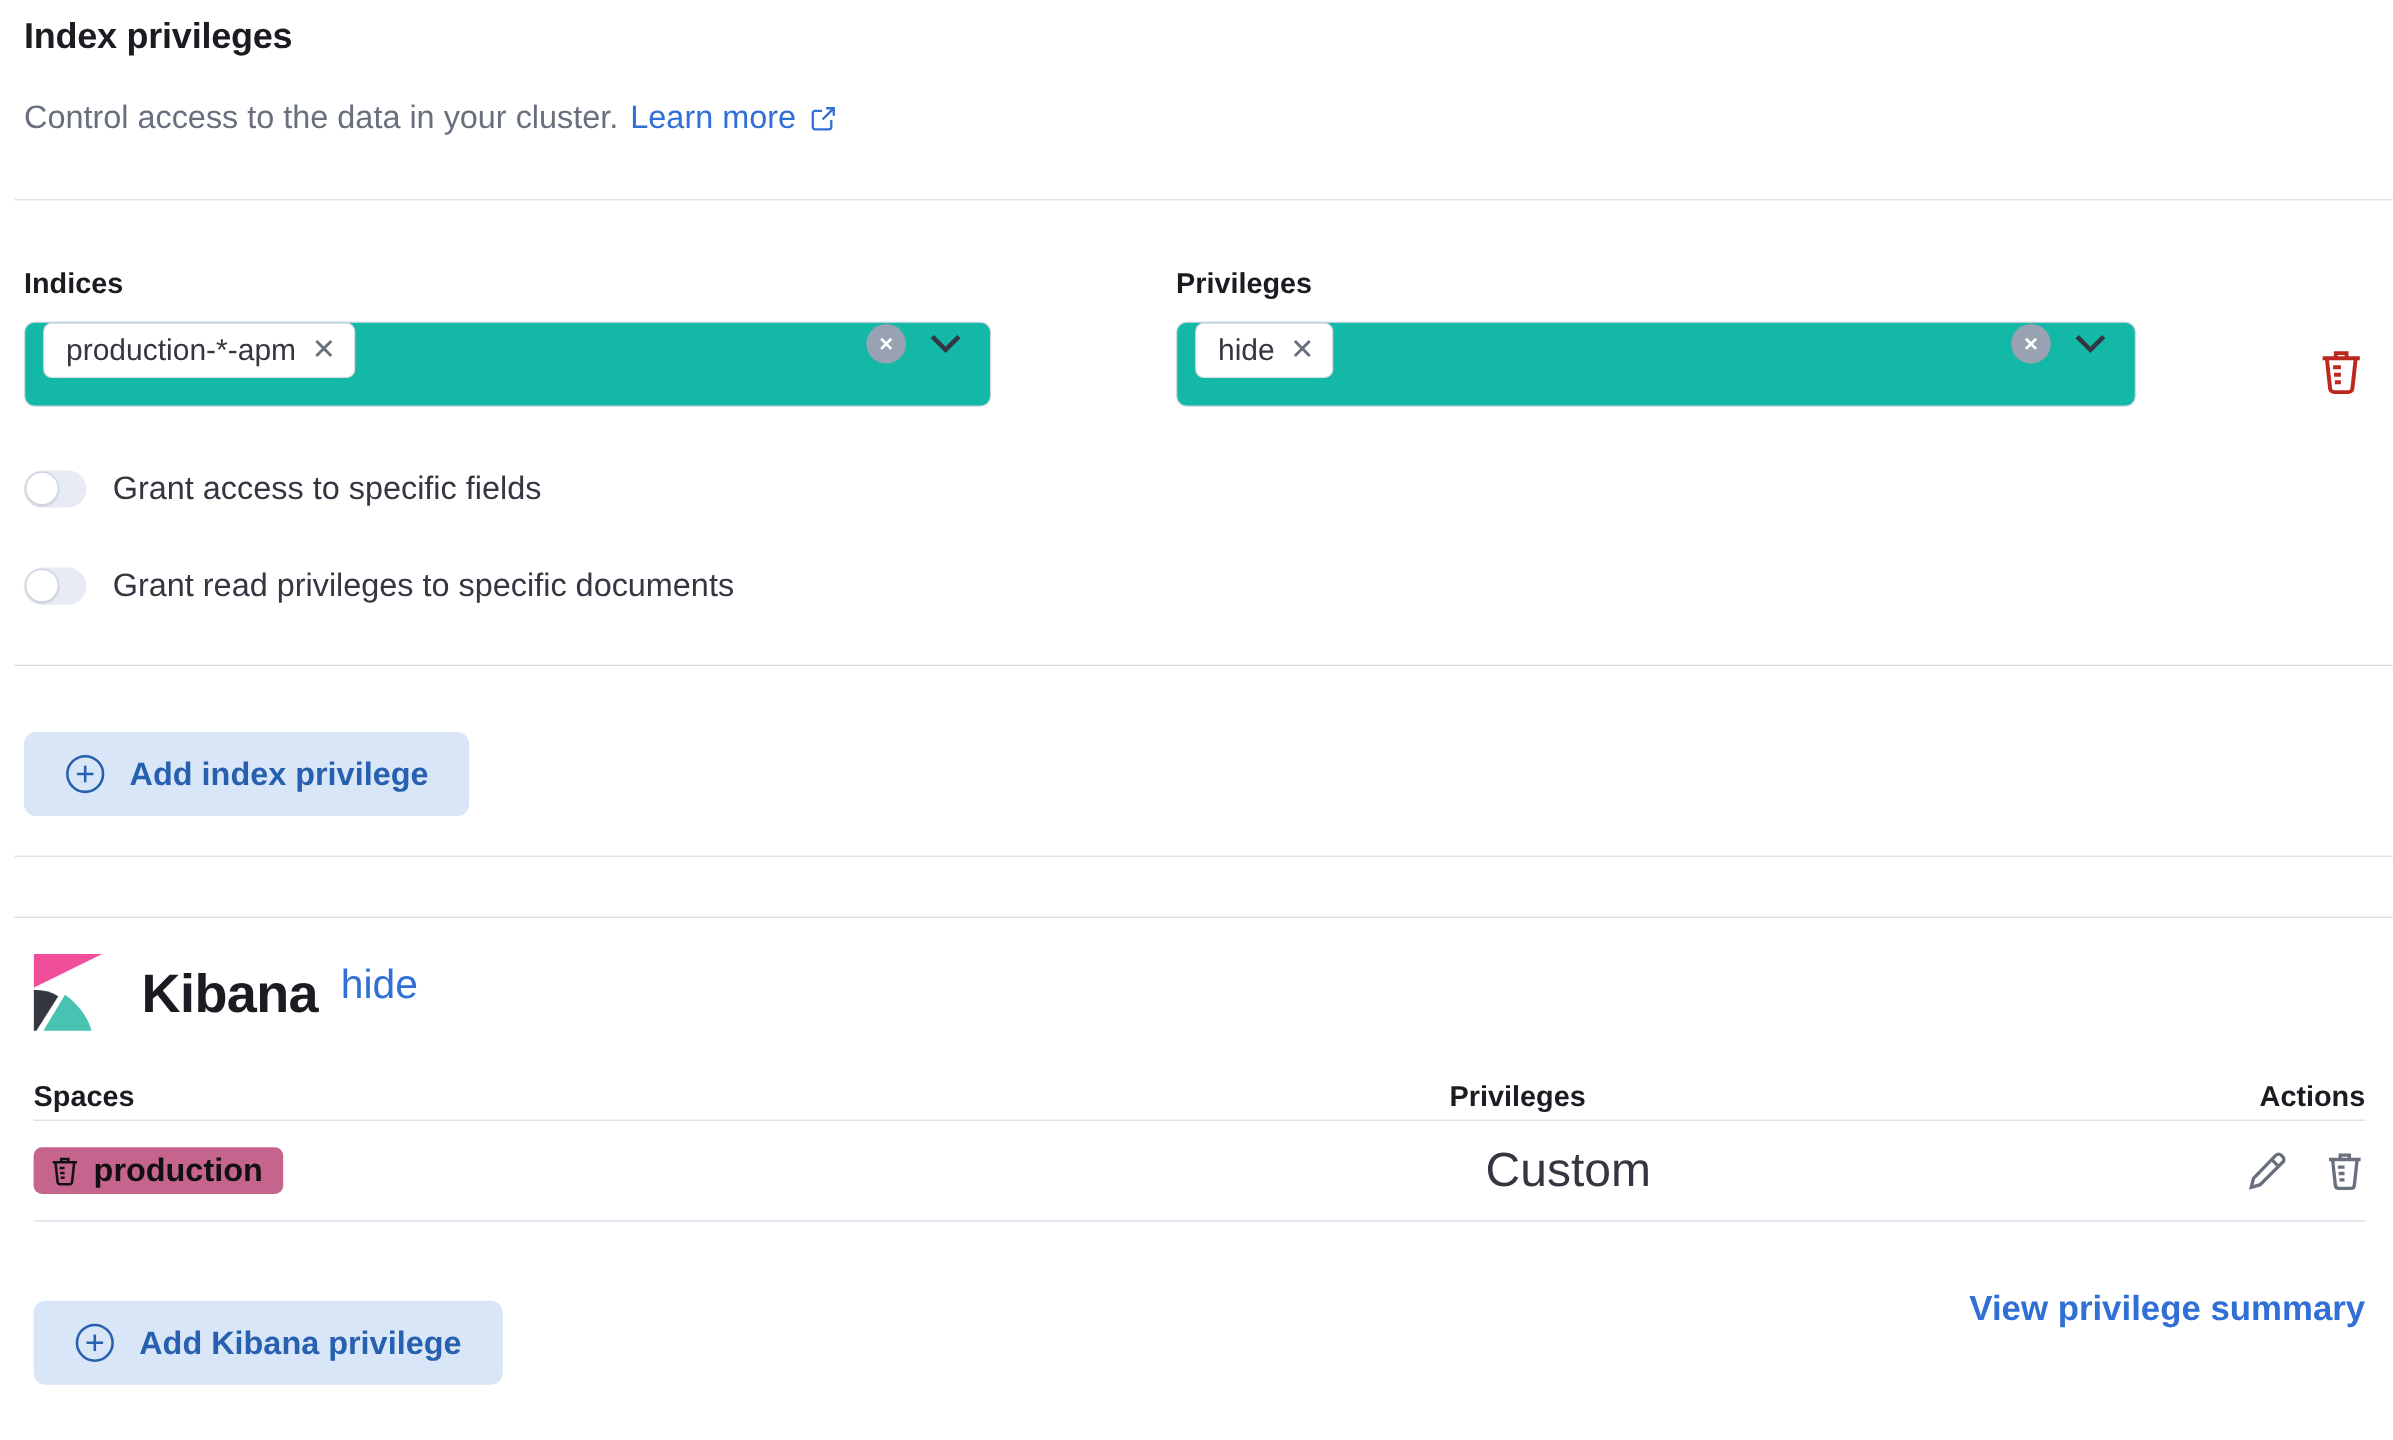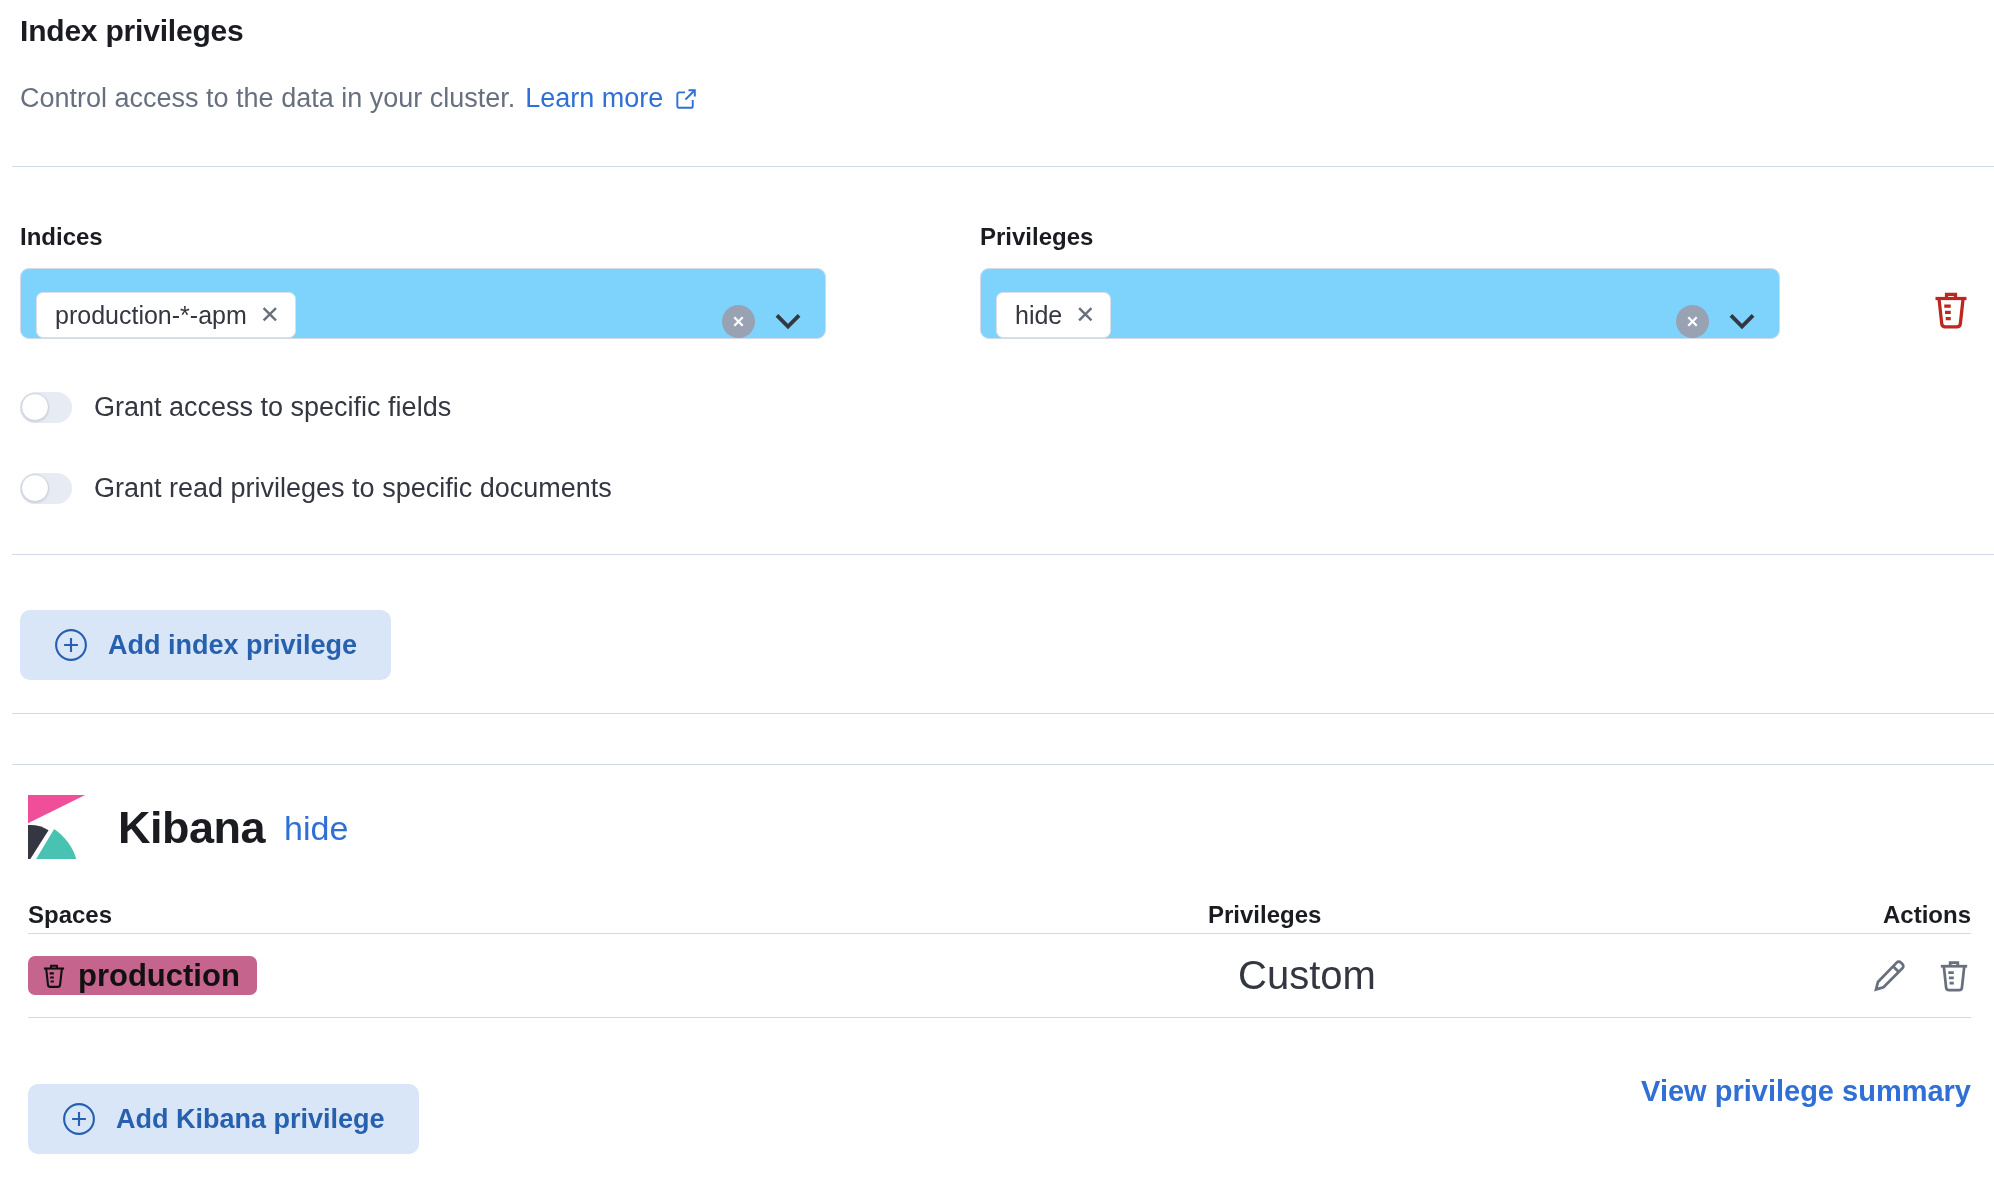--- a/index.html
+++ b/index.html
@@ -52,25 +52,25 @@
   .field-col2 { width: 800px; margin-left: 154px; }
   .field-label {
     font-size: 24px;
     font-weight: 700;
     color: var(--heading, #1a1c21);
     display: block;
     margin-bottom: 17px;
   }
   .combo {
     height: 71px;
-    background: #7dd3fc;
+    background: #14b8a6;
     border: 1px solid var(--border, #d3dae6);
     border-radius: 9px;
     display: flex;
-    align-items: flex-end;
+    align-items: flex-start;
     padding: 0 20px 0 15px;
   }
   .tag {
     background: #fff;
     border: 1px solid #d9dee8;
     border-radius: 7px;
     height: 46px;
     display: inline-flex;
     align-items: center;
     gap: 13px;
@@ -126,41 +126,41 @@
     border: none; border-radius: 10px;
     font-family: inherit; font-size: 27px; font-weight: 600;
     cursor: pointer;
   }
   .add-btn svg { width: 34px; height: 34px; }
   .hr-after-btn { margin-top: 33px; }
   .hr-section { margin-top: 50px; }
   
   .kibana-header { margin-top: 30px; margin-left: 8px; display: flex; align-items: center; }
   .kibana-logo { width: 62px; height: 66px; flex: none; }
-  .kibana-title-group { display: flex; align-items: center; margin-left: 28px; }
+  .kibana-title-group { display: flex; align-items: flex-start; margin-left: 28px; }
   .kibana-title { font-size: 45px; font-weight: 700; color: var(--heading, #1a1c21); letter-spacing: -0.5px; }
   .hide-link { margin-left: 19px; font-size: 34px; font-weight: 500; }
   
   .k-table { margin: 40px 0 0 8px; }
   .k-head, .k-row {
     display: grid;
     grid-template-columns: 1fr 590px 173px;
     align-items: center;
   }
   .k-head { border-bottom: 1px solid var(--border, #d3dae6); padding-bottom: 4px; }
   .k-th { font-size: 24px; font-weight: 700; color: var(--heading, #1a1c21); }
   .k-th.actions { text-align: right; }
   .k-row { height: 84px; border-bottom: 1px solid var(--border, #d3dae6); }
   .space-badge {
     display: inline-flex; align-items: center; gap: 11px;
     background: var(--badge-bg, #c5648d);
     color: #111;
     border-radius: 7px;
     height: 39px; padding: 0 17px 0 13px;
-    font-size: 31px; font-weight: 600;
+    font-size: 27px; font-weight: 600;
     cursor: default;
   }
   .space-badge svg { width: 26px; height: 26px; color: #111; }
   .priv-cell { font-size: 40px; color: var(--text, #343741); padding-left: 30px; }
   .actions-cell { display: flex; justify-content: flex-end; align-items: center; gap: 31px; }
   .icon-btn { background: none; border: none; cursor: pointer; color: var(--icon-gray, #69707d); display: inline-flex; }
   .icon-btn svg { width: 34px; height: 34px; }
   
   .bottom-bar { margin-top: 11px; display: flex; align-items: center; justify-content: space-between; }
   .bottom-bar .add-btn { margin-left: 8px; }

